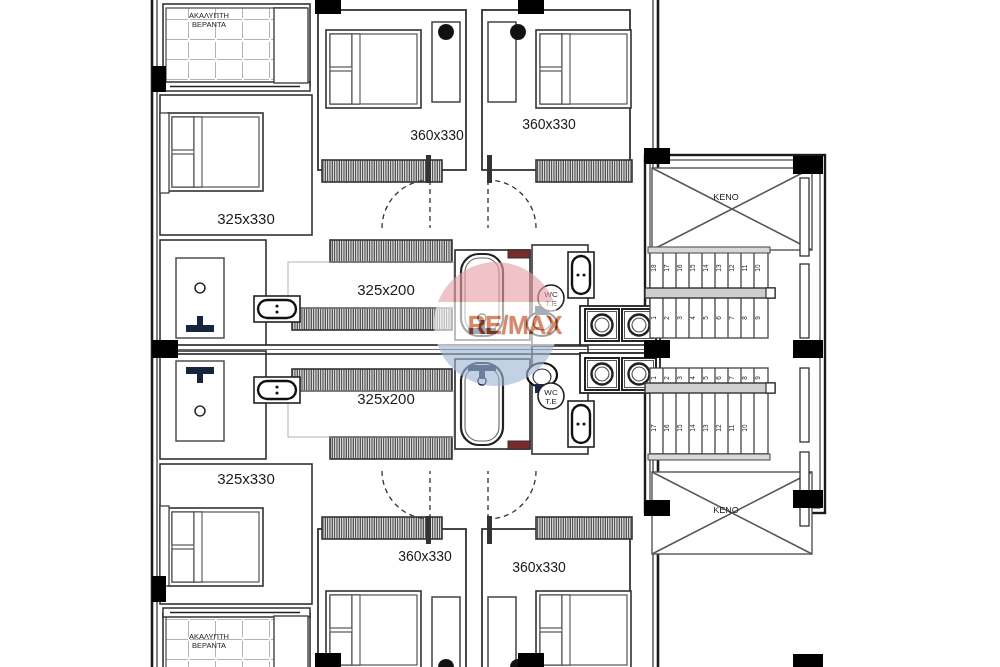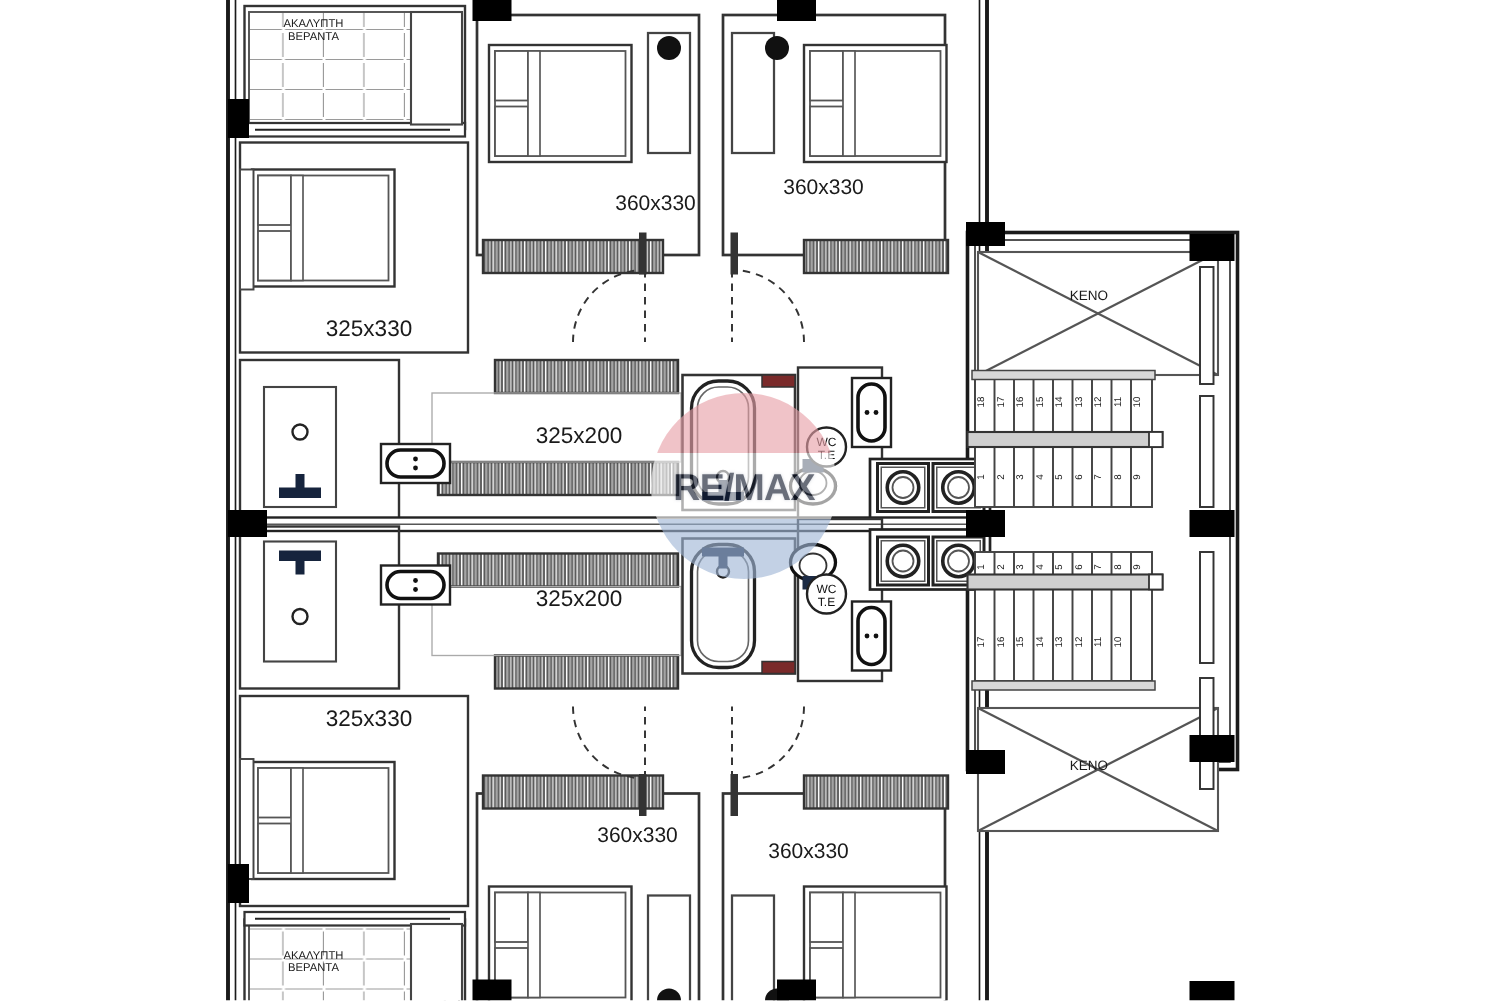--- a/index.html
+++ b/index.html
@@ -23,26 +23,26 @@
     position: absolute;
     left: 430px; top: 258px;
     width: 132px; height: 132px;
     pointer-events: none;
     opacity: .62;
   }
   #watermark .wm-text {
     position: absolute;
     left: 0; right: 0; top: 50%;
     margin-top: -13px;
-    text-align: center;
+    text-align: right;
     font-family: "Liberation Sans", sans-serif;
     font-weight: bold;
     font-size: 25px;
     letter-spacing: -.5px;
-    color: #0f172a;
+    color: #c2410c;
     text-shadow: 0 0 2px rgba(120,130,150,.55);
   }
 </style>
 </head>
 <body>
 
 <div id="stage">
 
   <svg id="plan-svg" width="1000" height="667" viewBox="0 0 1000 667">
 

